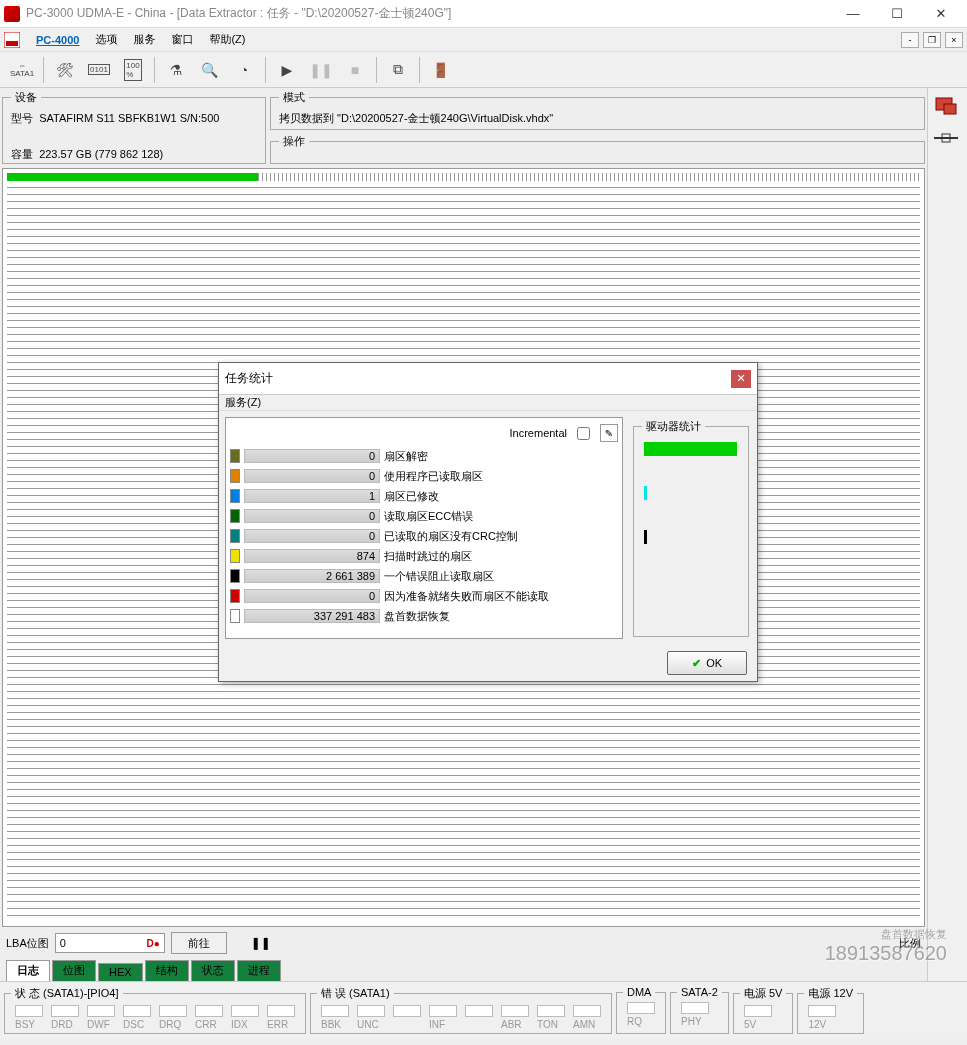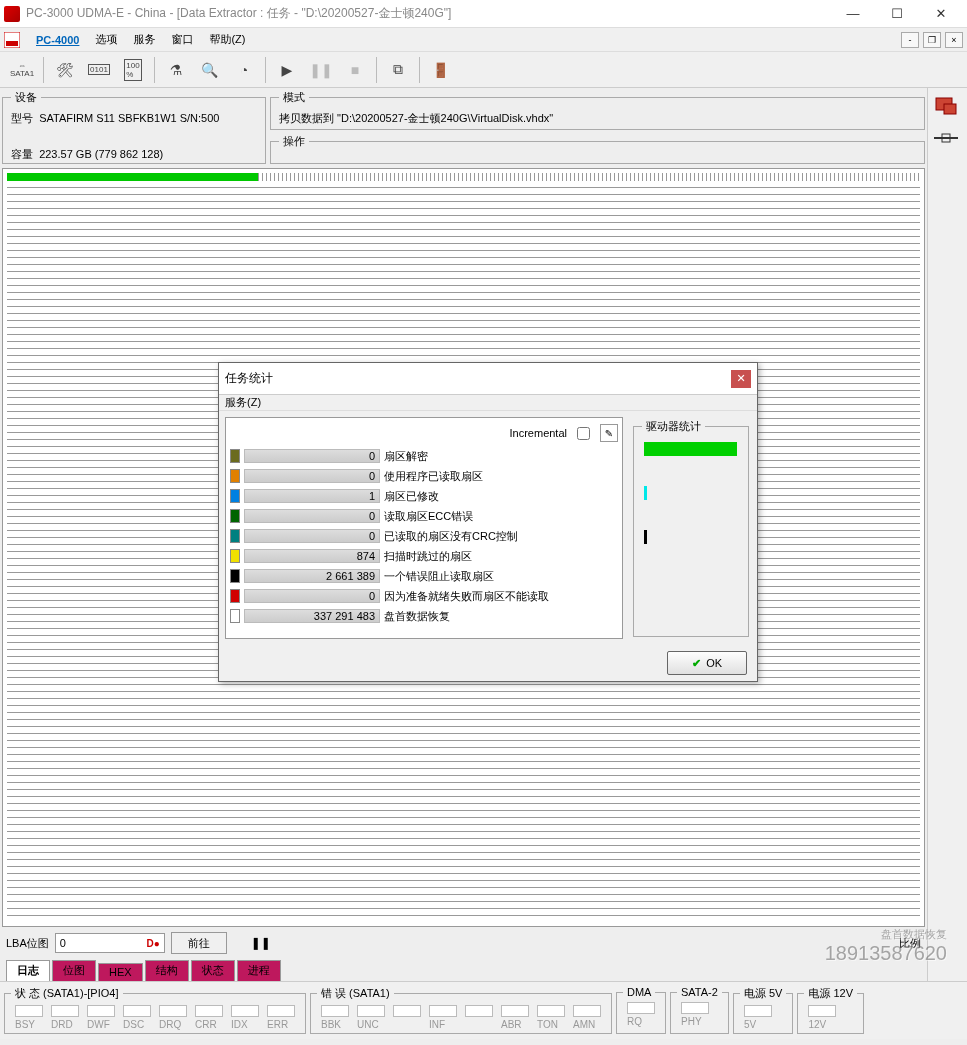--- a/index.html
+++ b/index.html
@@ -31,21 +31,21 @@
 .sectormap{flex:1;margin:2px;border:1px solid #999;background:#fff;overflow:hidden;position:relative;padding:4px;}
 .progressline{height:8px;display:flex;margin-bottom:3px;}
 .progressline .done{background:#00c800;flex:0 0 27.5%;}
 .progressline .rest{background:repeating-linear-gradient(90deg,#999 0,#999 1px,#fff 1px,#fff 4px);flex:1;}
 .gridfill{position:absolute;top:16px;left:4px;right:4px;bottom:4px;background-image:repeating-linear-gradient(0deg,#fff 0,#fff 6px,#999 6px,#999 7px),repeating-linear-gradient(90deg,#fff 0,#fff 8px,#999 8px,#999 9px);background-color:#fff;}
 .lbarow{height:28px;display:flex;align-items:center;gap:6px;padding:2px 6px;}
 .lbainput{background:#fff;border:1px solid #999;height:20px;width:110px;padding:0 4px;display:flex;align-items:center;justify-content:space-between;}
 .lbainput .redmark{color:#c00;font-weight:bold;font-size:10px;}
 .btn{border:1px solid #999;background:#f0f0f0;height:22px;padding:0 16px;cursor:pointer;display:flex;align-items:center;}
 .tabs{height:24px;display:flex;align-items:flex-end;gap:2px;padding:0 6px;}
-.tab{border:1px solid #999;border-bottom:none;background:#be185d;padding:2px 10px 3px;cursor:pointer;font-size:11px;}
+.tab{border:1px solid #999;border-bottom:none;background:#15803d;padding:2px 10px 3px;cursor:pointer;font-size:11px;}
 .tab.active{background:#fff;font-weight:bold;}
 .status{height:58px;background:#f0f0f0;border-top:1px solid #ccc;display:flex;padding:2px;}
 .status fieldset{height:48px;white-space:nowrap;padding:4px 6px;}
 .stcells{display:flex;gap:0;}
 .stcell{text-align:left;padding:0 4px;font-size:10px;color:#999;}
 .stcell .box{width:28px;height:12px;border:1px solid #bbb;background:#fff;margin-bottom:2px;}
 
 
 .dialog{position:absolute;left:218px;top:362px;width:540px;background:#f0f0f0;border:1px solid #666;box-shadow:2px 2px 6px rgba(0,0,0,0.3);z-index:10;}
 .dlgtitle{height:32px;background:#fff;display:flex;align-items:center;padding:0 6px;border-bottom:1px solid #ccc;}

